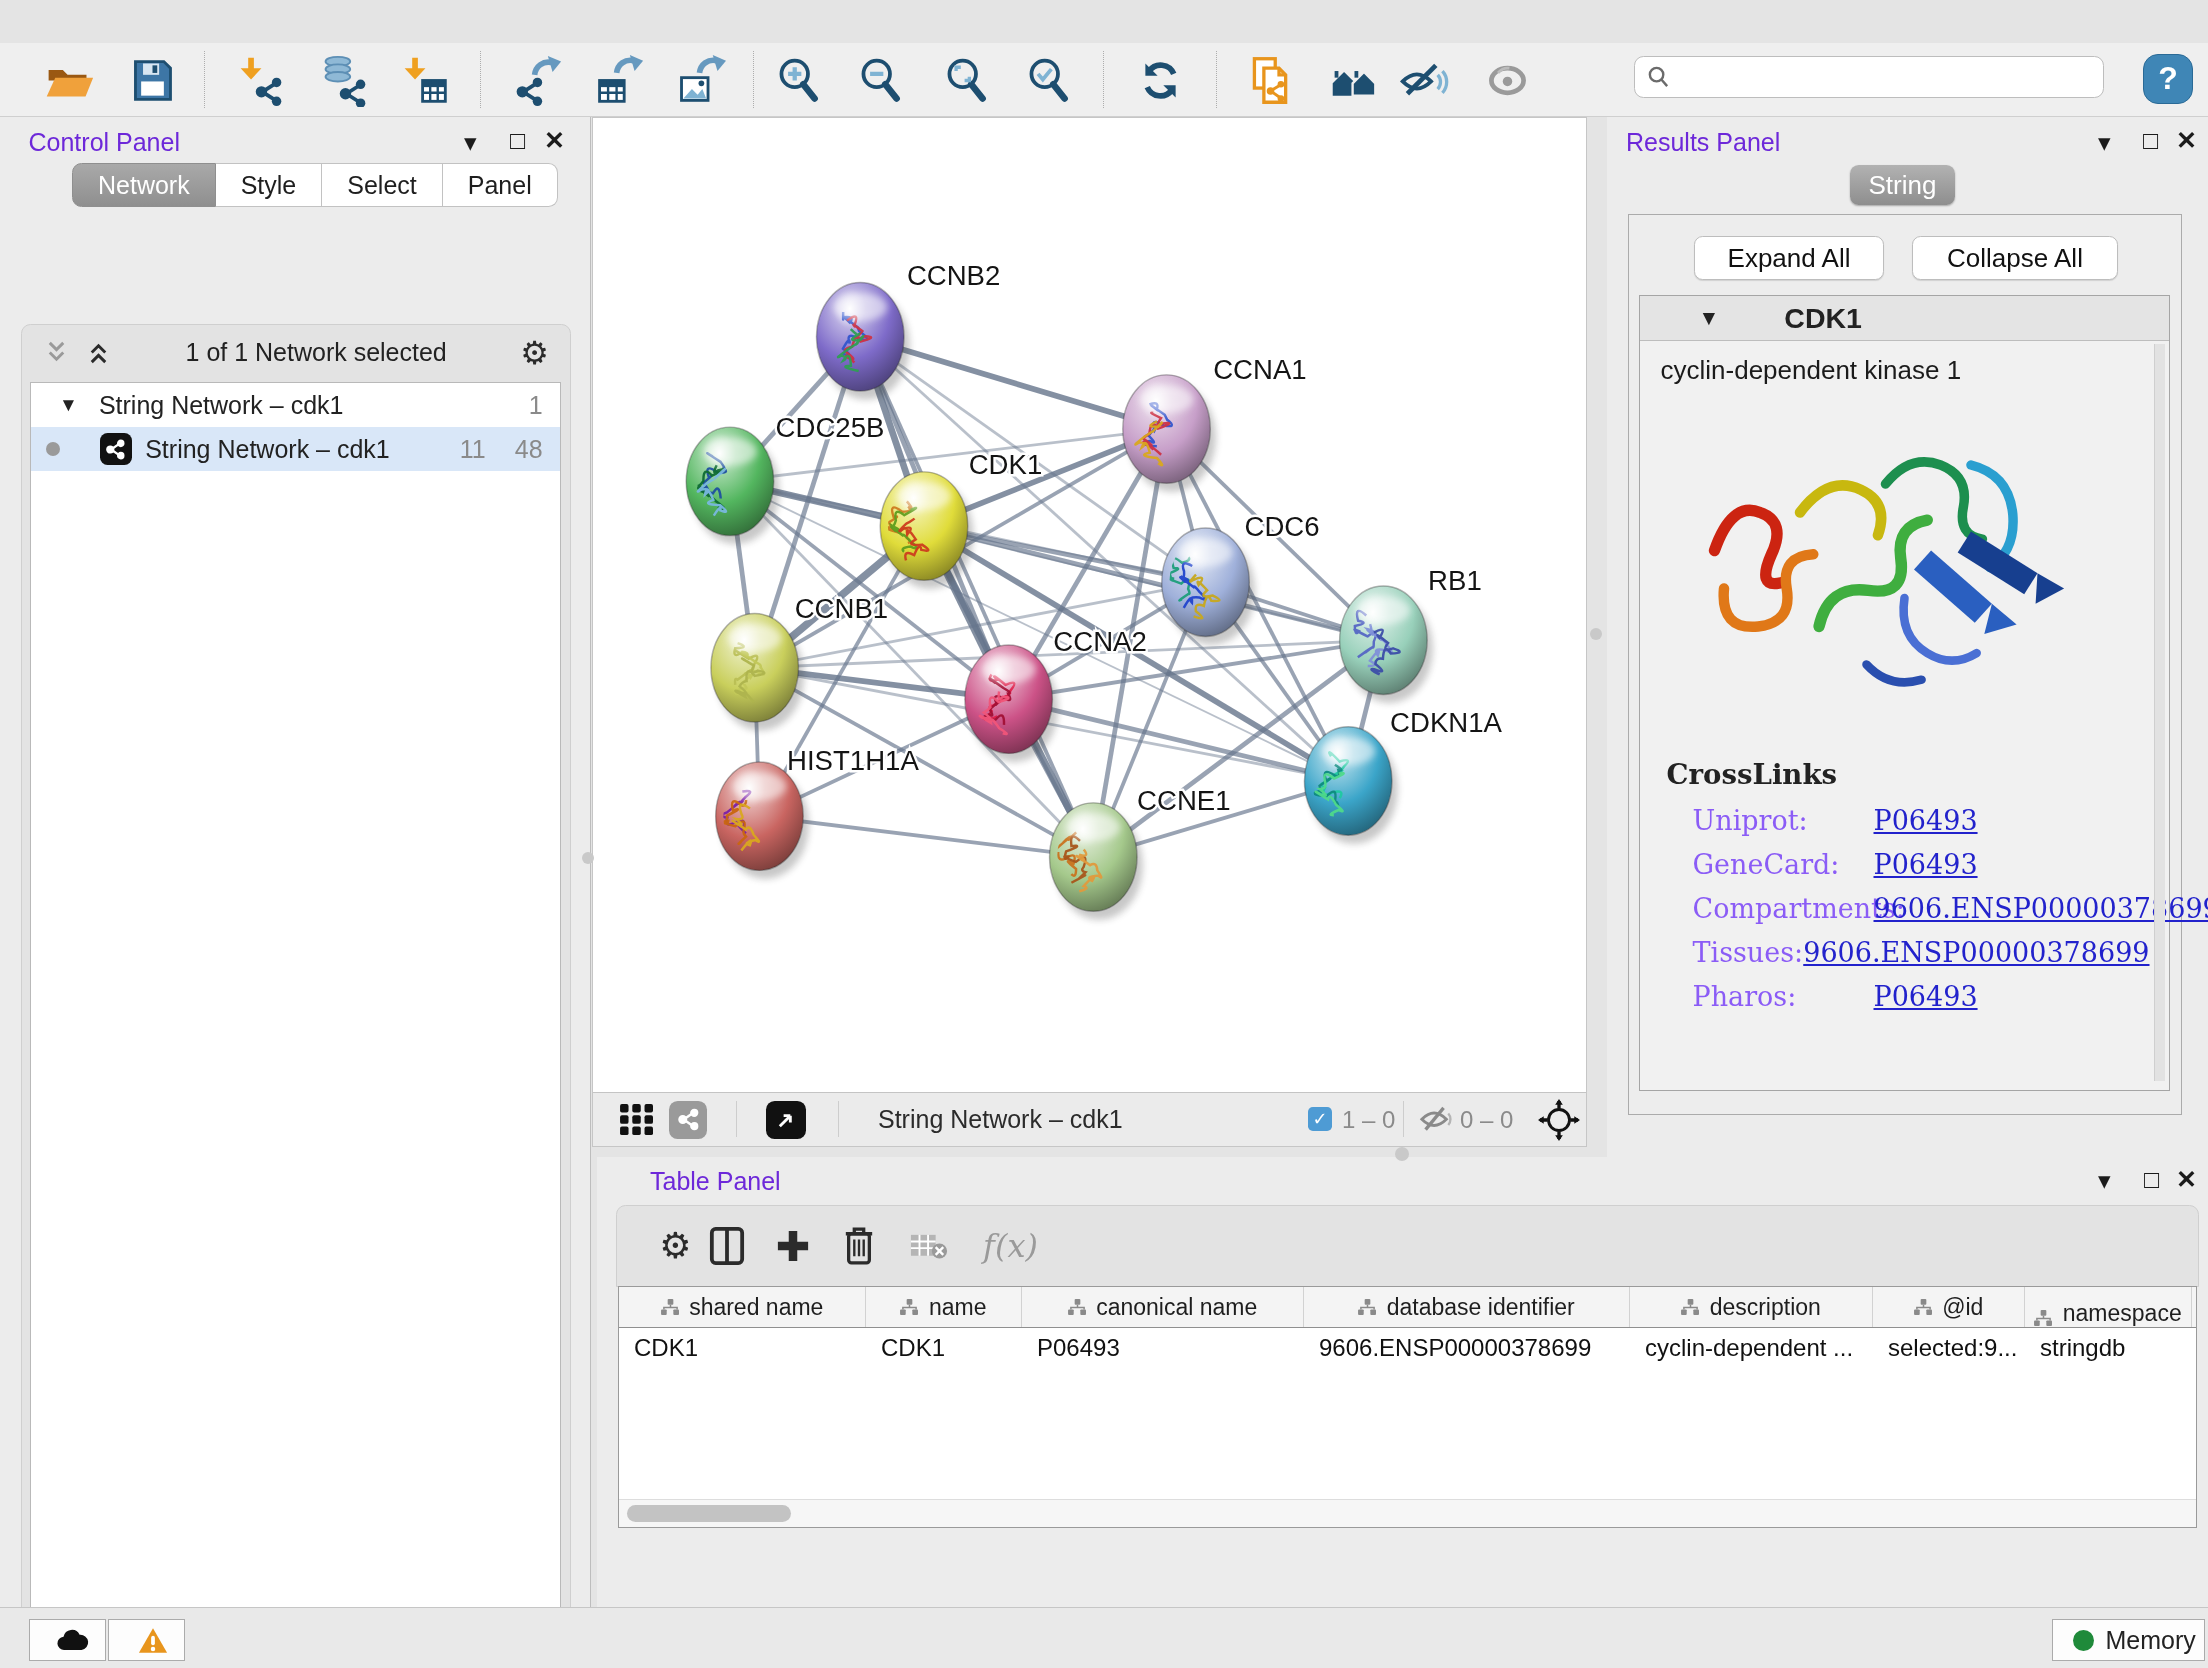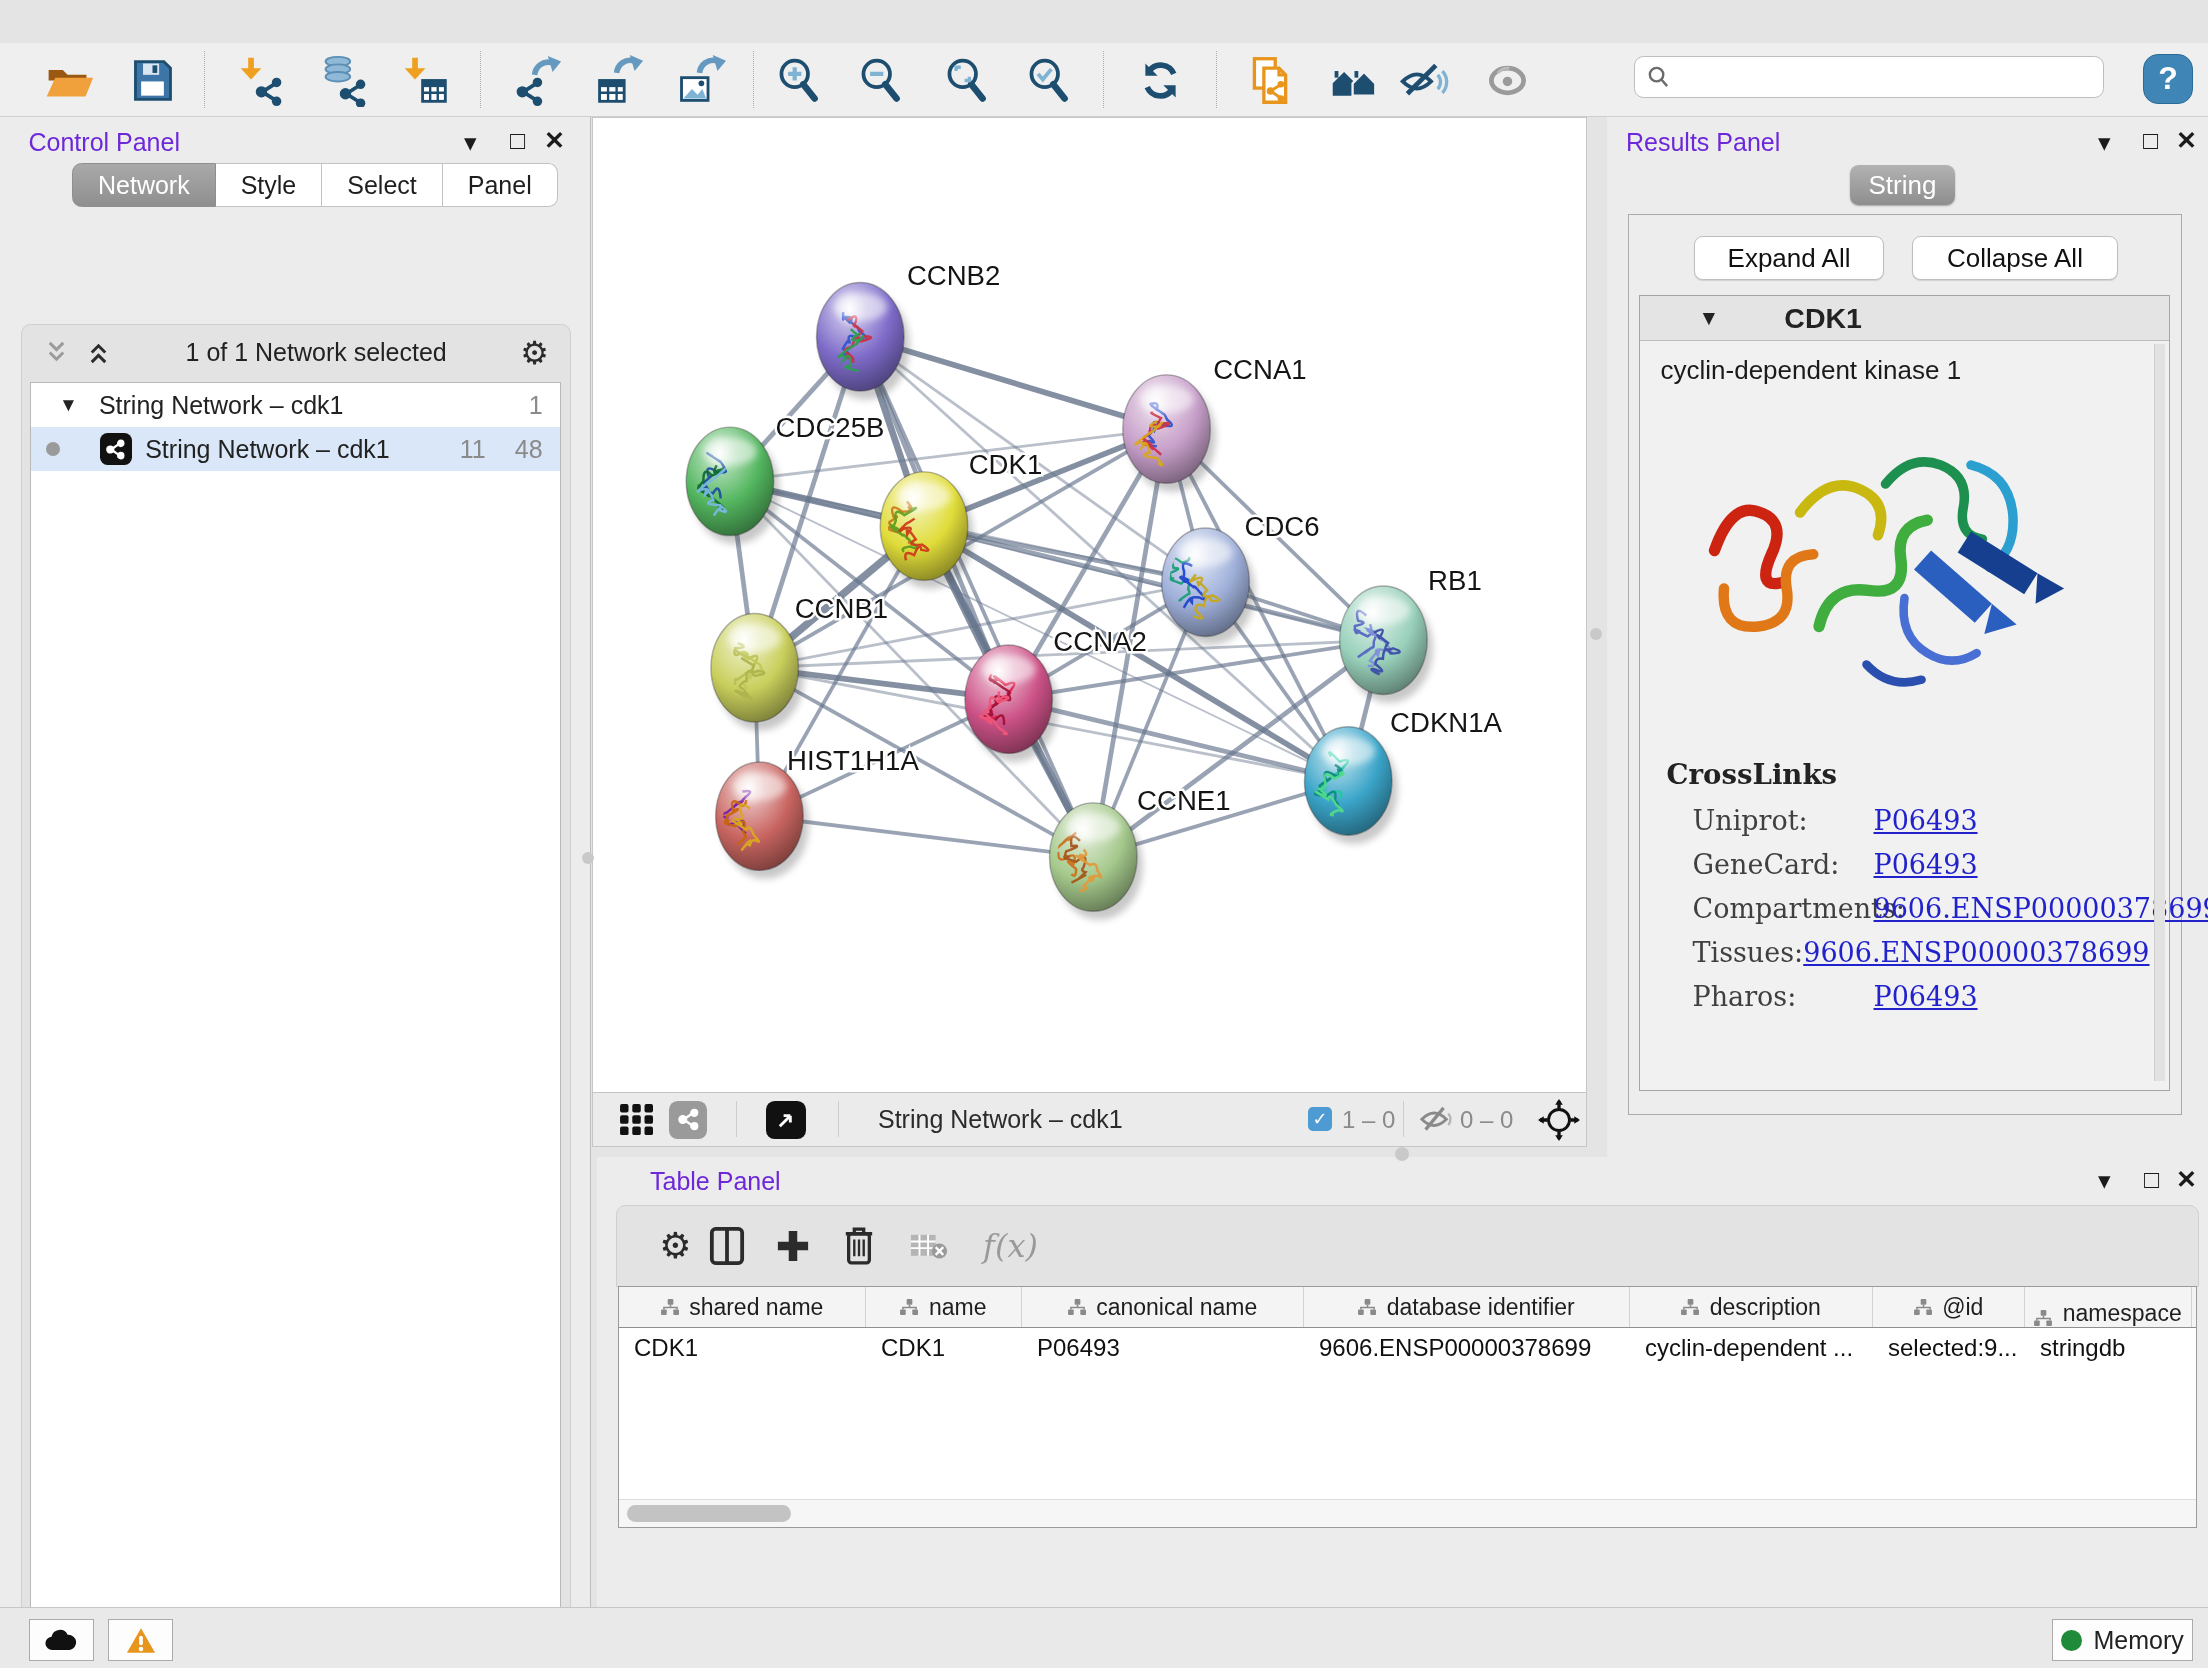--- a/index.html
+++ b/index.html
@@ -58,40 +58,40 @@
   .btn{background:#fff;border:1px solid #bdbdbd;border-radius:8.6px;font-size:26px;color:#111;
       display:flex;align-items:center;justify-content:center;box-shadow:0 1px 1px rgba(0,0,0,.12);}
   .stringtab{position:absolute;left:243px;top:48px;width:105px;height:40px;border-radius:8.6px;
       background:linear-gradient(#b2b2b2,#8e8e8e);color:#fff;font-size:26px;display:flex;align-items:center;justify-content:center;
       box-shadow:0 1px 1.9px rgba(0,0,0,.3);}
   .cdkbox{position:absolute;left:9.5px;top:80px;width:529px;height:794px;border:1.9px solid #a5a5a5;background:#f1f1f1;}
   .cdkhead{position:absolute;left:0;top:0;width:100%;height:44px;background:#e4e4e4;border-bottom:1px solid #bdbdbd;
       display:flex;align-items:center;}
   .xl{font-family:"DejaVu Serif","Liberation Serif",serif;}
   .xl-row{display:flex;height:44px;align-items:center;}
-  .xl-label{width:181px;font-size:27px;color:#404040;}
+  .xl-label{width:181px;font-size:27px;color:#8b5cf6;}
   .xl-value{font-size:27px;color:#2222cc;text-decoration:underline;}
   
   .tpanel{position:absolute;left:597px;top:1157px;width:1611px;height:451px;background:#ececec;}
   .ttoolbar{position:absolute;left:19px;top:48px;width:1581px;height:80px;background:#e3e3e3;
       border:1px solid #cfcfcf;border-radius:9.5px 9.5px 0 0;display:flex;align-items:center;}
   .ticon{width:67px;text-align:center;cursor:pointer;}
   .ttable{position:absolute;left:21px;top:129px;width:1579px;height:242px;background:#fff;border:1.9px solid #9a9a9a;box-sizing:border-box;}
   .thead{display:flex;height:40px;background:#f4f4f4;border-bottom:1.9px solid #8f8f8f;}
   .th{display:flex;align-items:center;justify-content:center;font-size:23px;color:#1e1e1e;
       border-right:1px solid #d2d2d2;gap:9.5px;overflow:hidden;white-space:nowrap;box-sizing:border-box;}
   .trow{display:flex;height:40px;}
   .td{font-size:24px;color:#111;padding-left:15px;display:flex;align-items:center;overflow:hidden;white-space:nowrap;box-sizing:border-box;}
   .hscroll{position:absolute;left:0;bottom:0;width:100%;height:27px;background:#f6f6f6;border-top:1px solid #ddd;}
   .hthumb{position:absolute;left:7.6px;top:4.8px;width:164px;height:17px;border-radius:8.6px;background:#c3c3c3;}
   .btabs{position:absolute;left:525px;top:398px;display:flex;}
   
   .statusbar{position:absolute;left:0;top:1607px;width:2208px;height:61px;background:#e9e9e9;border-top:1px solid #c6c6c6;}
   .sbtn{position:absolute;top:11.4px;height:40px;background:#fdfdfd;border:1.9px solid #ababab;display:flex;
-      align-items:center;justify-content:center;}
+      align-items:center;justify-content:center;padding-left:12px;}
   .dot-handle{position:absolute;background:#c9c9c9;border-radius:50%;}
   svg{display:block;}
   .netlabel{font-family:"Liberation Sans",sans-serif;}
 </style>
 </head>
 <body>
 
 <div class="app">
 
 

